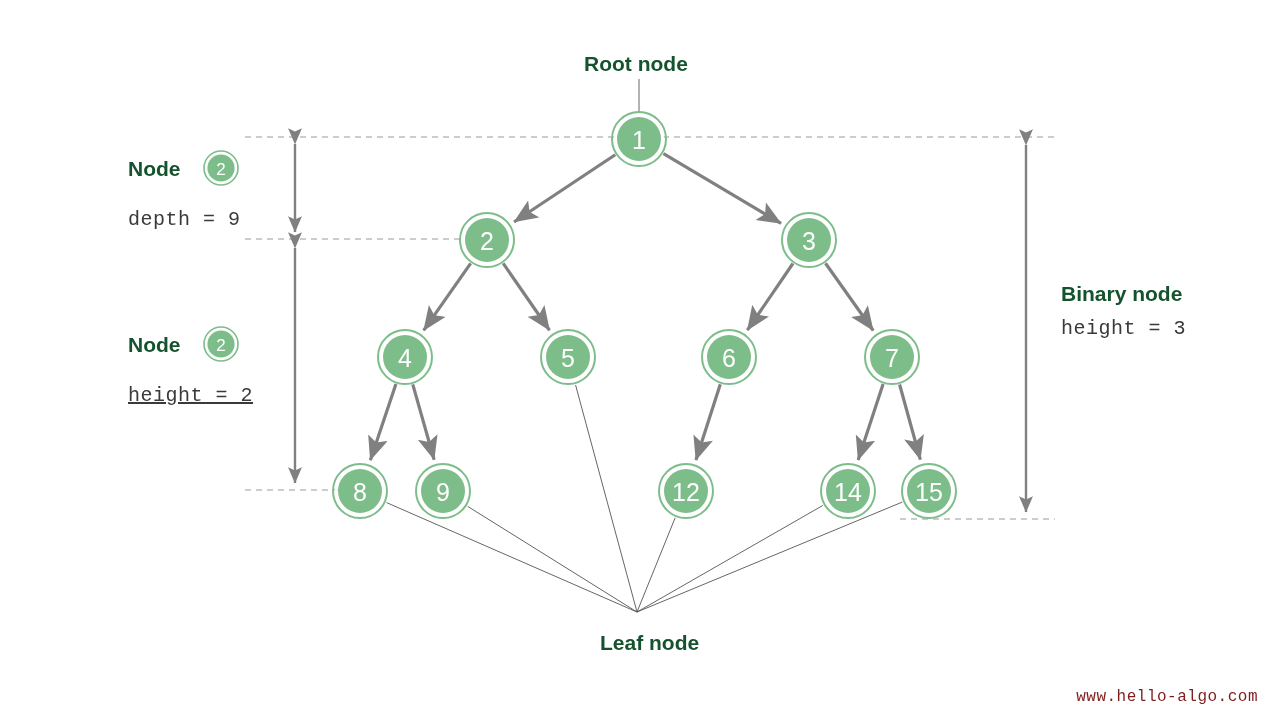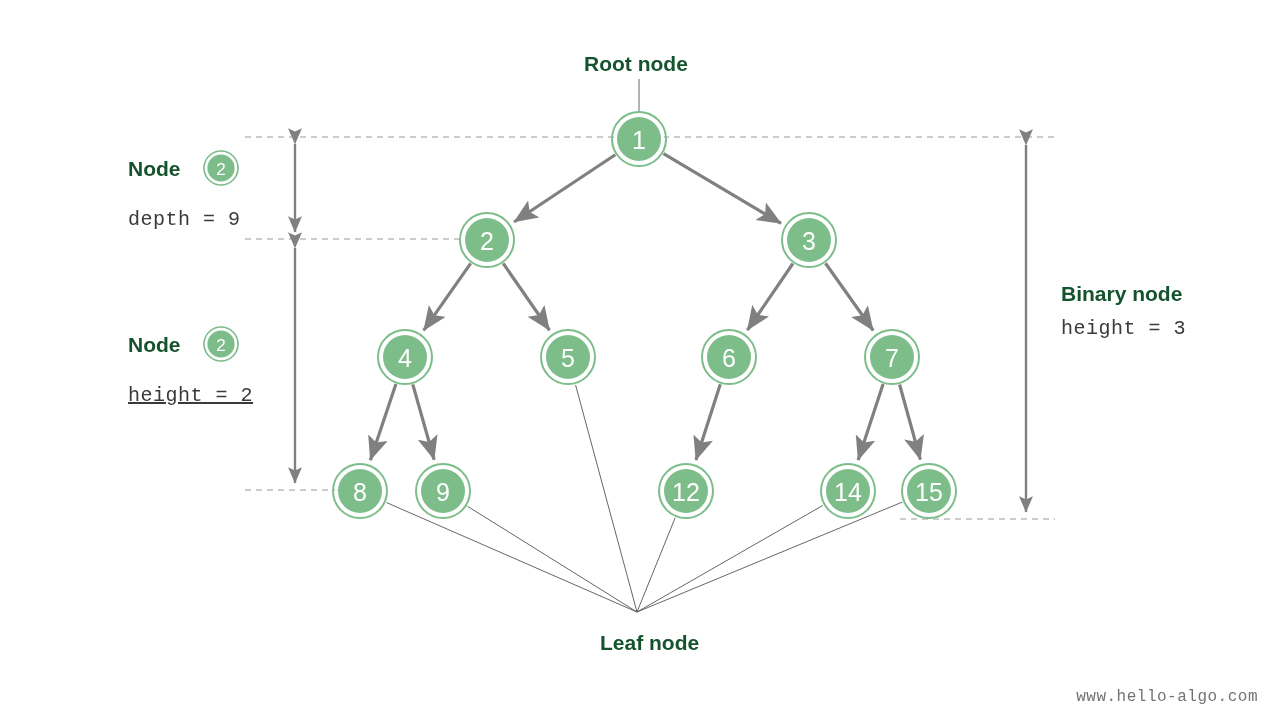--- a/index.html
+++ b/index.html
@@ -45,21 +45,21 @@
     color: #3a3a3a;
     white-space: nowrap;
     letter-spacing: 0.5px;
   }
   .watermark {
     position: absolute;
     right: 22px;
     bottom: 14px;
     font-family: "Liberation Mono", monospace;
     font-size: 16px;
-    color: #737373;
+    color: #7f1d1d;
     letter-spacing: 0.5px;
     white-space: nowrap;
   }
 </style>
 </head>
 <body>
 
 <svg id="canvas" viewBox="0 0 1280 720">
   <defs>
     <marker id="arrowEdge" markerWidth="9" markerHeight="9" refX="7.4" refY="3.2" orient="auto" markerUnits="strokeWidth">

